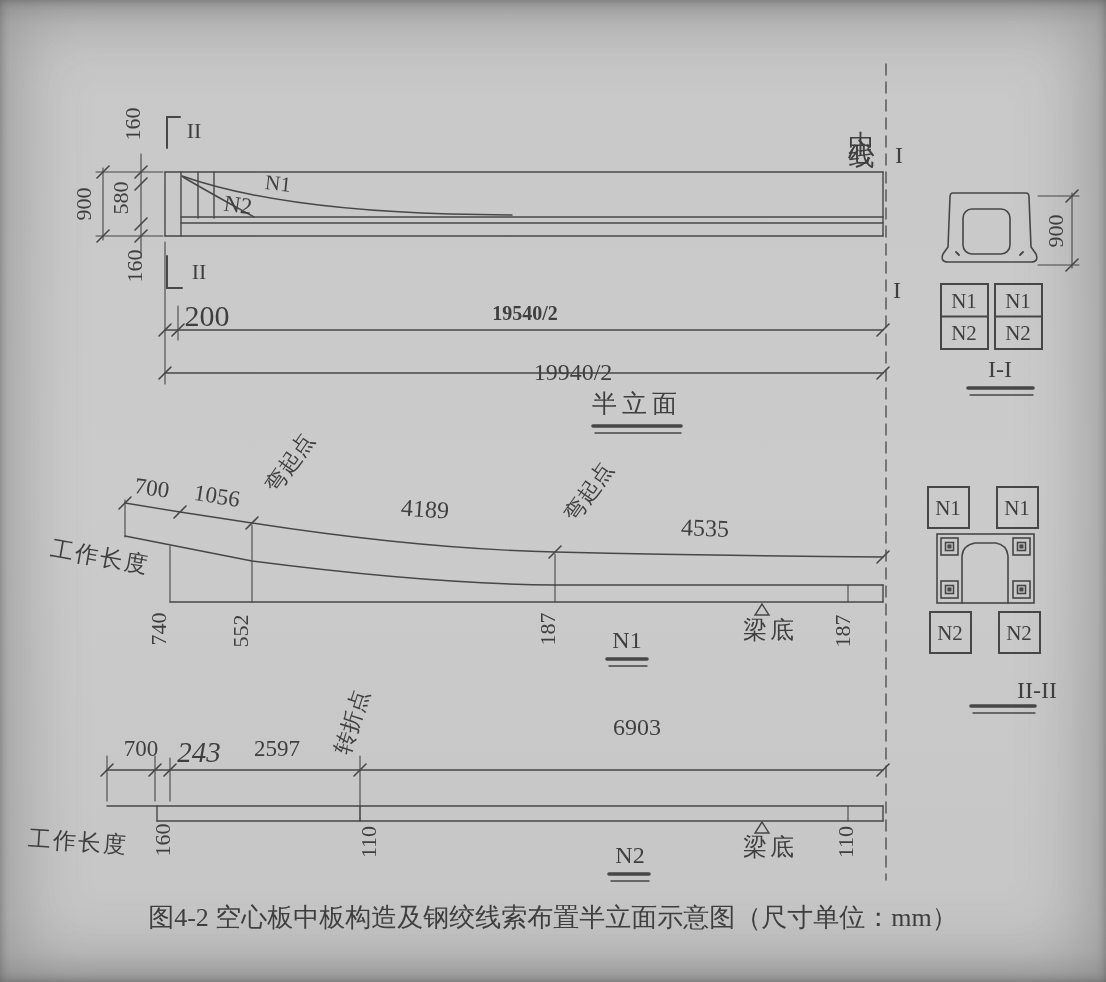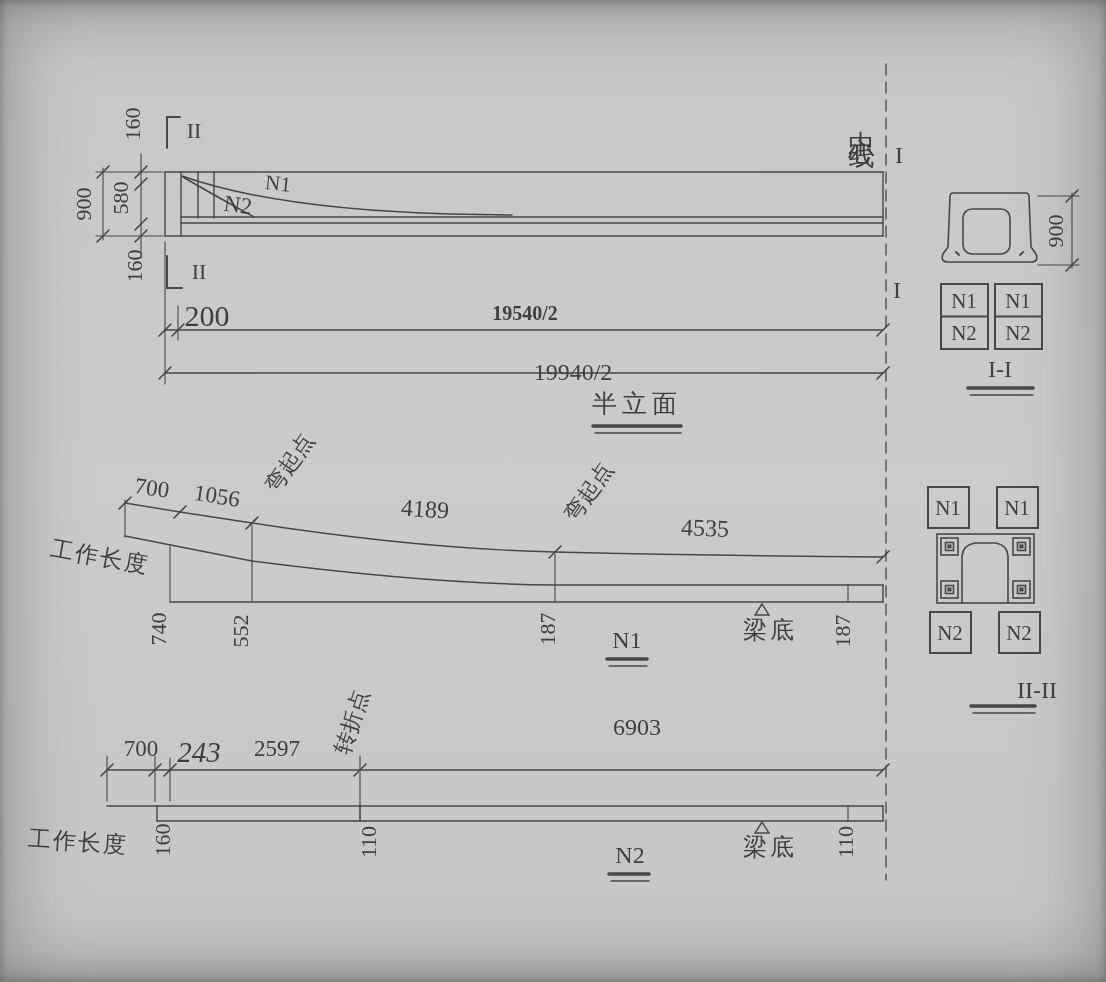--- a/index.html
+++ b/index.html
@@ -243,15 +243,16 @@
   <div class="lbl" style="left:199px;top:752px;font-size:29px;font-style:italic;">243</div>
   <div class="lbl" style="left:277px;top:748px;font-size:23px;">2597</div>
   <div class="lbl" style="left:352px;top:722px;font-size:22px;transform:translate(-50%,-50%) rotate(-72deg);">转折点</div>
   <div class="lbl" style="left:637px;top:727px;font-size:24px;">6903</div>
   <div class="lbl r90" style="left:163px;top:840px;font-size:22px;">160</div>
   <div class="lbl r90" style="left:369px;top:842px;font-size:22px;">110</div>
   <div class="lbl r90" style="left:846px;top:842px;font-size:22px;">110</div>
   <div class="lbl" style="left:770px;top:847px;font-size:24px;letter-spacing:3px;">梁底</div>
   <div class="lbl" style="left:630px;top:855px;font-size:24px;">N2</div>
 
+  <div class="lbl" style="left:553px;top:918px;font-size:26px;">图4-2  空心板中板构造及钢绞线索布置半立面示意图（尺寸单位：mm）</div>
 
   <div class="vignette"></div>
 </div>
 
 </body></html>

